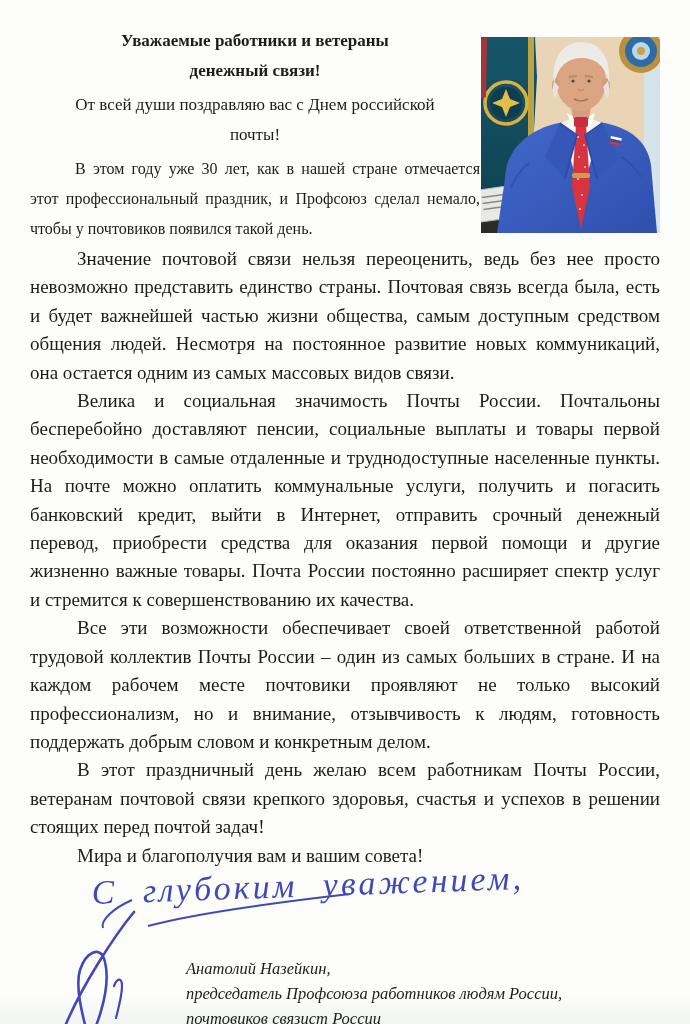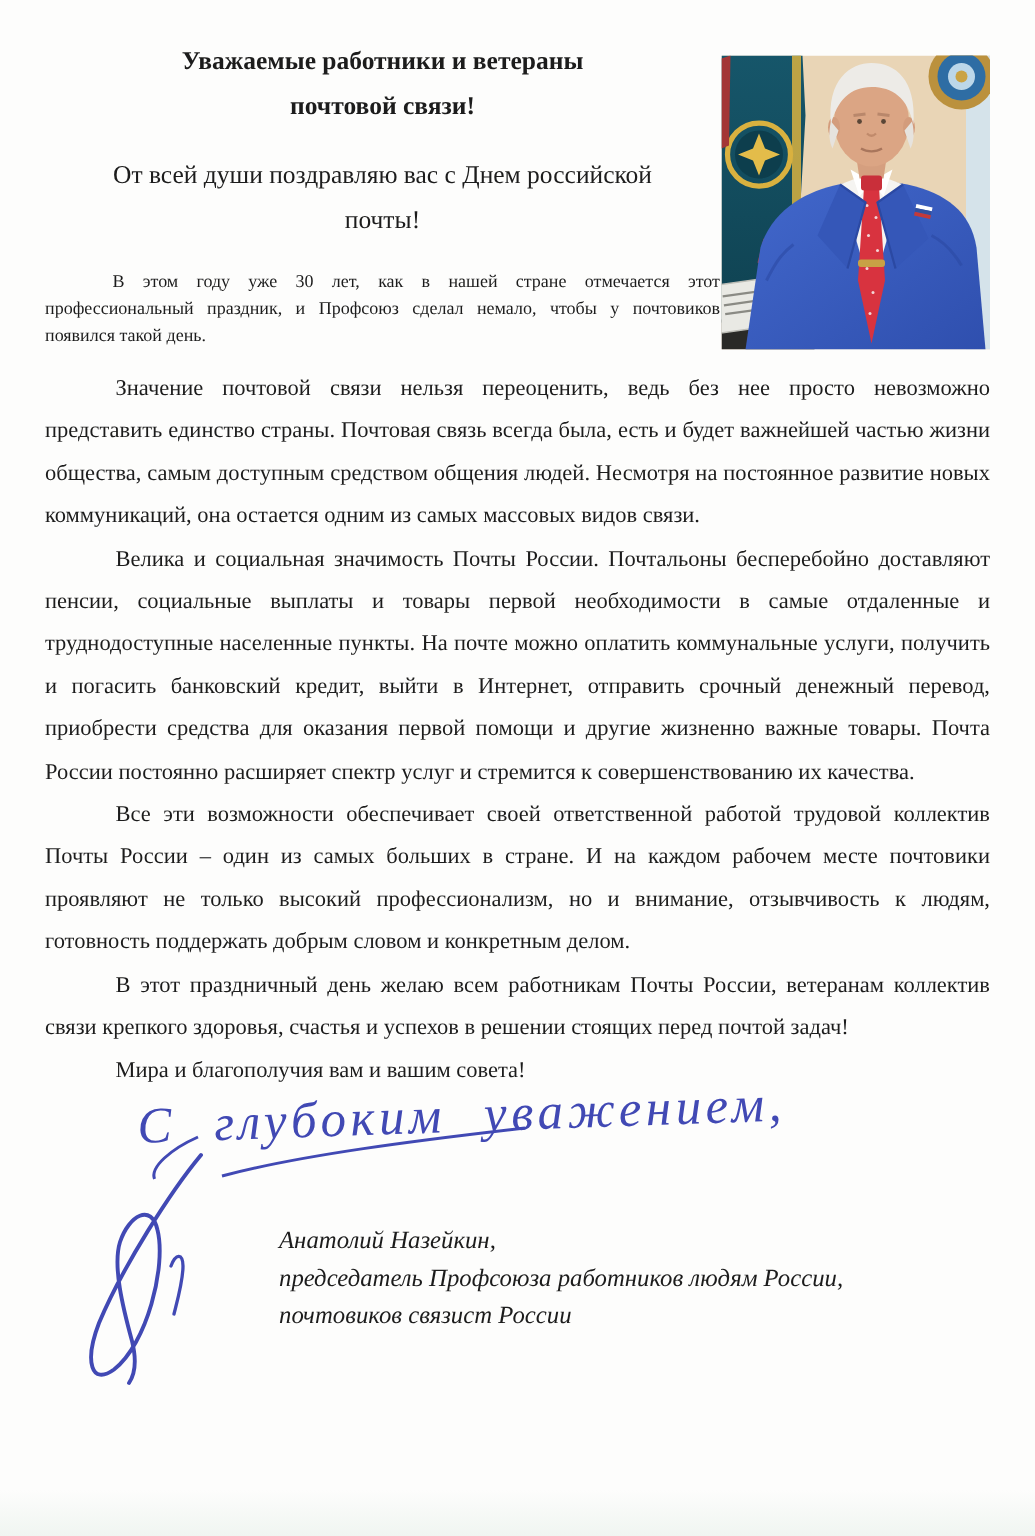--- a/index.html
+++ b/index.html
@@ -8,29 +8,29 @@
     background:linear-gradient(#fdfdfc 0%, #fdfdfc 97%, #f0f5f1 100%);
     font-family:"Liberation Serif", serif;
     color:#1c1c1c;
   }
   .page { padding:26px 30px 0 30px; }
 
   
   .intro { display:flex; align-items:flex-start; height:214px; overflow:hidden; }
   .intro-left { width:450px; font-size:17px; line-height:30px; }
   .title-line { text-align:center; font-weight:bold; }
-  .subtitle { text-align:center; max-width:402px; margin:16px auto; }
+  .subtitle { text-align:center; max-width:402px; margin:4px auto; }
   .photo-wrap { margin-left:auto; padding-top:11px; }
   .photo-wrap svg { display:block; }
 
   p.body-par {
-    margin:0; font-size:15px; line-height:28.4px;
+    margin:0; font-size:19px; line-height:28.4px;
     text-align:justify; text-indent:47px;
   }
-  .intro-left p.body-par { font-size:12px; line-height:18px; text-indent:45px; }
+  .intro-left p.body-par { font-size:16px; line-height:30px; text-indent:45px; }
   .paragraphs { margin-top:5px; }
 
   
   .sig-area { position:relative; height:210px; }
   .sig-area svg.ink { position:absolute; left:0; top:-6px; pointer-events:none; }
   .hand-text {
     font-family:"Liberation Serif", serif;
     font-style:italic; font-size:34px;
     letter-spacing:3px; word-spacing:14px;
   }
@@ -41,21 +41,21 @@
   .sig-block div { white-space:nowrap; }
 </style>
 </head>
 <body>
 
 <div class="page">
 
   <div class="intro">
     <div class="intro-left">
       <div class="title-line">Уважаемые работники и ветераны</div>
-      <div class="title-line">почтовой связи!</div>
+      <div class="title-line">денежный связи!</div>
       <div class="subtitle">От всей души поздравляю вас с Днем российской почты!</div>
       <p class="body-par">В этом году уже 30 лет, как в нашей стране отмечается этот профессиональный праздник, и Профсоюз сделал немало, чтобы у почтовиков появился такой день.</p>
     </div>
 
     <div class="photo-wrap">
       <svg width="179" height="196" viewBox="0 0 179 196">
         <defs>
           <linearGradient id="flagG" x1="0" y1="0" x2="0" y2="1">
             <stop offset="0" stop-color="#16566a"></stop>
               <stop offset="1" stop-color="#0f4150"></stop>
@@ -150,21 +150,21 @@
           <path d="M93 62 C97 64.5 103 64.5 107 62" stroke="#a9765c" stroke-width="1.5" fill="none"></path>
         </g>
       </svg>
     </div>
   </div>
 
   <div class="paragraphs">
     <p class="body-par">Значение почтовой связи нельзя переоценить, ведь без нее просто невозможно представить единство страны. Почтовая связь всегда была, есть и будет важнейшей частью жизни общества, самым доступным средством общения людей. Несмотря на постоянное развитие новых коммуникаций, она остается одним из самых массовых видов связи.</p>
     <p class="body-par">Велика и социальная значимость Почты России. Почтальоны бесперебойно доставляют пенсии, социальные выплаты и товары первой необходимости в самые отдаленные и труднодоступные населенные пункты. На почте можно оплатить коммунальные услуги, получить и погасить банковский кредит, выйти в Интернет, отправить срочный денежный перевод, приобрести средства для оказания первой помощи и другие жизненно важные товары. Почта России постоянно расширяет спектр услуг и стремится к совершенствованию их качества.</p>
     <p class="body-par">Все эти возможности обеспечивает своей ответственной работой трудовой коллектив Почты России – один из самых больших в стране. И на каждом рабочем месте почтовики проявляют не только высокий профессионализм, но и внимание, отзывчивость к людям, готовность поддержать добрым словом и конкретным делом.</p>
-    <p class="body-par">В этот праздничный день желаю всем работникам Почты России, ветеранам коллектив связи крепкого здоровья, счастья и успехов в решении стоящих перед почтой задач!</p>
+    <p class="body-par">В этот праздничный день желаю всем работникам Почты России, ветеранам почтовой связи крепкого здоровья, счастья и успехов в решении стоящих перед почтой задач!</p>
     <p class="body-par">Мира и благополучия вам и вашим совета!</p>
   </div>
 
   <div class="sig-area">
     <svg class="ink" width="630" height="216" viewBox="0 0 630 216">
 
       <text class="hand-text" x="62" y="40" transform="rotate(-2 62 40)" fill="#4149b4">С глубоким уважением,</text>
 
       <path d="M102 36 C84 44 70 56 73 64" fill="none" stroke-width="2" stroke="#4149b4"></path>
       <path d="M118 62 C170 48 250 38 320 30" fill="none" stroke-width="2" stroke="#4149b4"></path>

